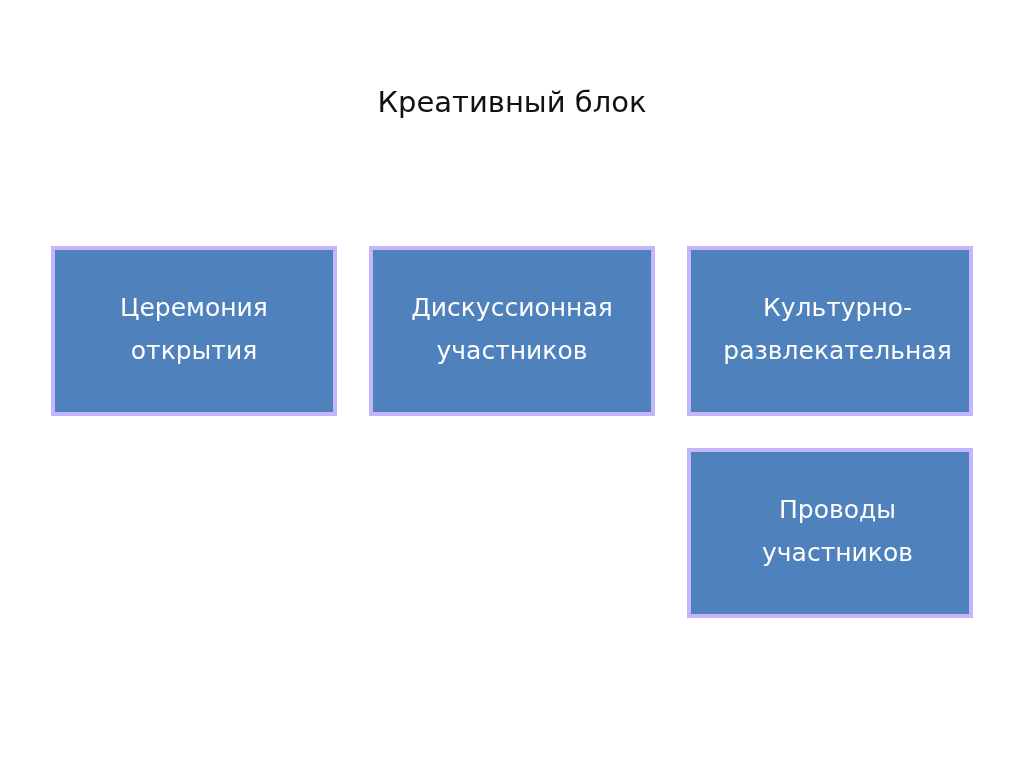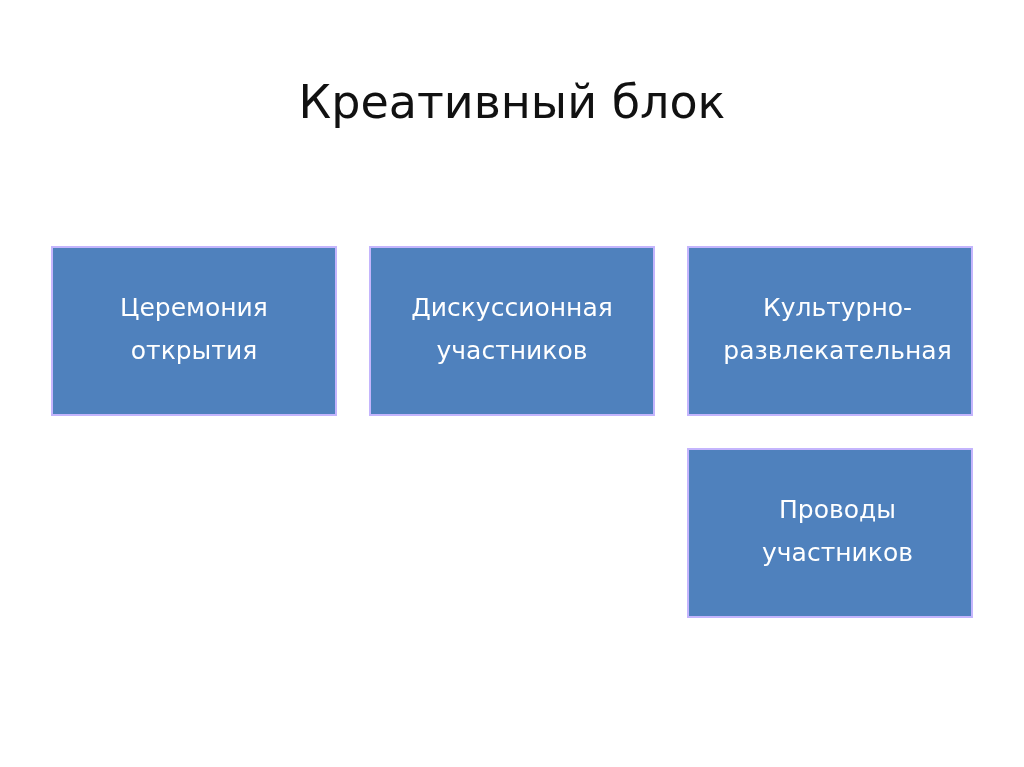--- a/index.html
+++ b/index.html
@@ -4,25 +4,25 @@
 <style>
   html, body { margin: 0; padding: 0; }
   body {
     width: 1024px; height: 767px; background: #ffffff;
     position: relative; overflow: hidden;
     font-family: "DejaVu Sans", "Liberation Sans", sans-serif;
   }
   .slide { position: absolute; left: 0; top: 0; width: 1024px; height: 767px; background: #fff; }
   .title {
     position: absolute; left: 0; top: 62px; width: 1024px; text-align: center;
-    font-size: 46px; color: #111; font-weight: normal; margin: 0; line-height: 80px;
+    font-size: 29px; color: #111; font-weight: normal; margin: 0; line-height: 80px;
   }
   .box {
     position: absolute; width: 286px; height: 170px; background: #4f81bd;
-    border: 2px solid #c4b5fd; box-sizing: border-box;
+    border: 4px solid #c4b5fd; box-sizing: border-box;
     display: flex; align-items: center; justify-content: center; text-align: center;
     color: #ffffff; font-size: 25px; line-height: 43px;
   }
   .box span { white-space: pre-line; display: block; padding-bottom: 4px; }
   .c1 { left: 51px; } .c2 { left: 369px; } .c3 { left: 687px; padding-left: 15px; }
   .r1 { top: 246px; } .r2 { top: 448px; }
 </style>
 </head>
 <body>
 

